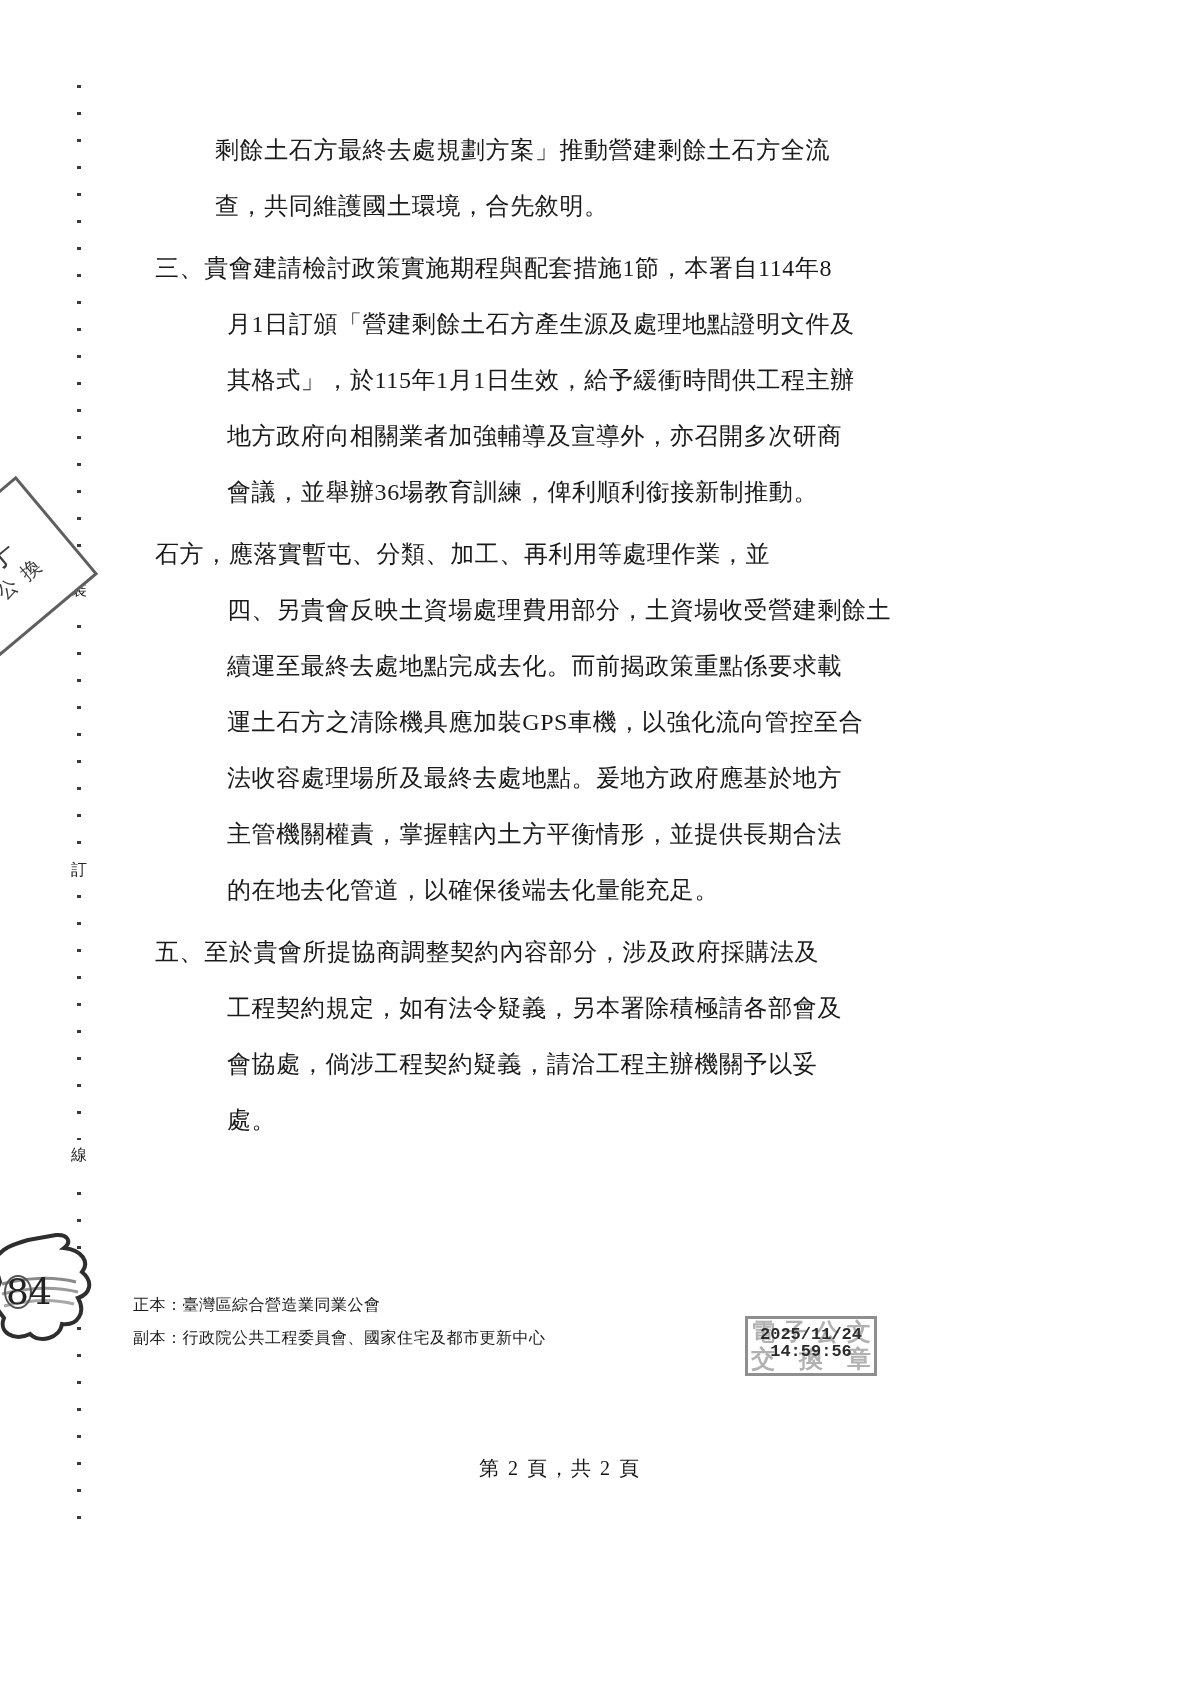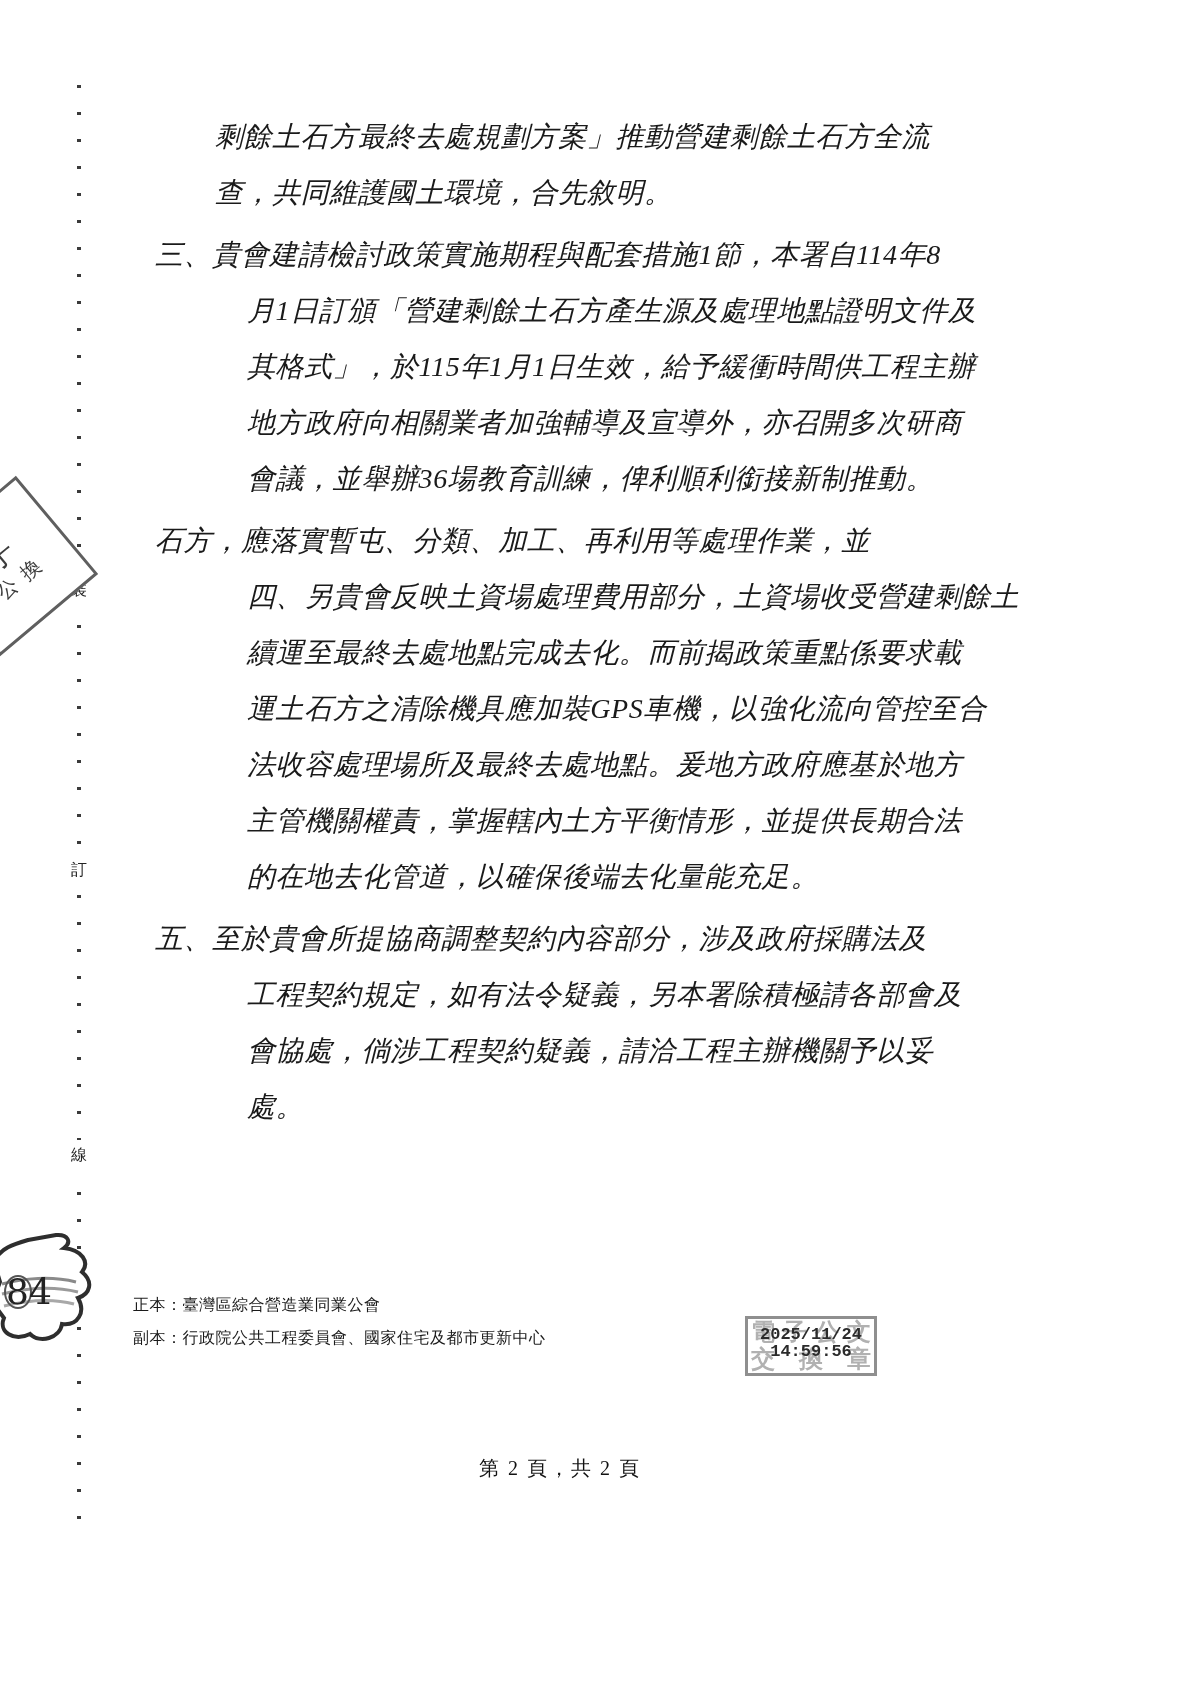--- a/index.html
+++ b/index.html
@@ -28,27 +28,27 @@
     border:3px solid #5f5f5f; transform:rotate(-40deg); background:#ffffff;
     display:flex; flex-direction:column; align-items:center; justify-content:center;
     gap:4px; color:#3c3c3c;
   }
   .corner-stamp .big { font-size:30px; line-height:30px; }
   .corner-stamp .small { font-size:20px; line-height:22px; letter-spacing:10px; text-indent:10px; }
   
   .blob-stamp { position:absolute; left:-10px; top:1232px; }
   
   .doc {
-    position:absolute; left:155px; top:109px; width:840px;
-    font-size:28px; letter-spacing:0.6px;font-style:italic;
+    position:absolute; left:155px; top:122px; width:840px;
+    font-size:24px; letter-spacing:0.6px;
   }
   .para { margin-bottom:6px; }
   .line { height:56px; line-height:56px; white-space:nowrap; }
   .para.cont .line { margin-left:60px; }
-  .para.item .line + .line { margin-left:92px; }
+  .para.item .line + .line { margin-left:72px; }
   
   .recipients {
     position:absolute; left:133px; top:1288px; width:700px;
     font-size:16px; line-height:33px; letter-spacing:0.5px;
   }
   
   .seal {
     position:absolute; left:745px; top:1316px; width:132px; height:60px;
     border:3px solid #8f8f8f; background:#ffffff;
   }

